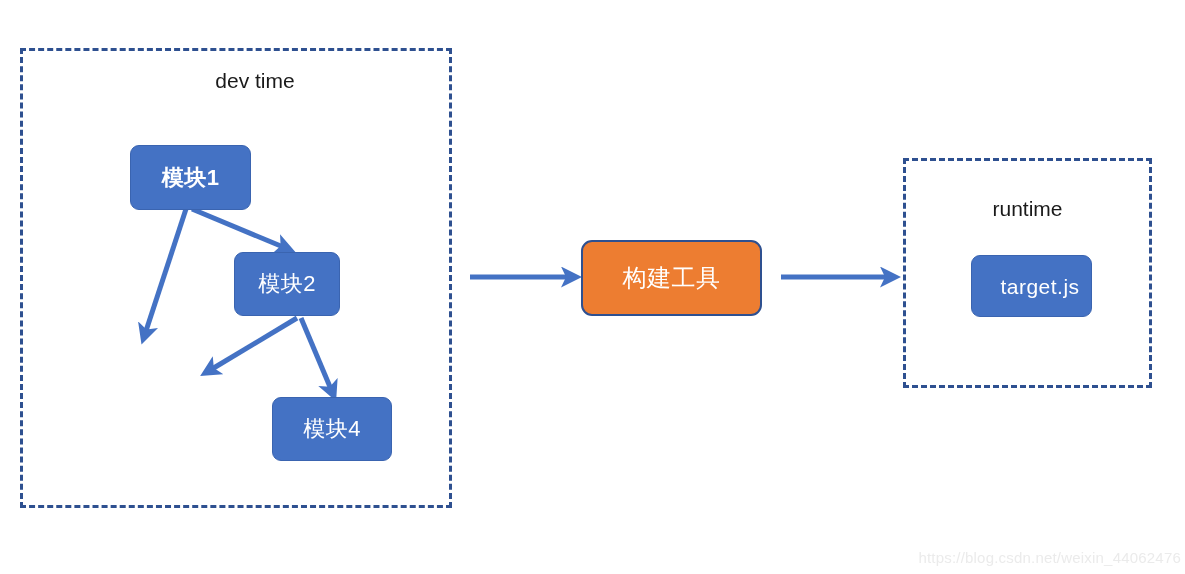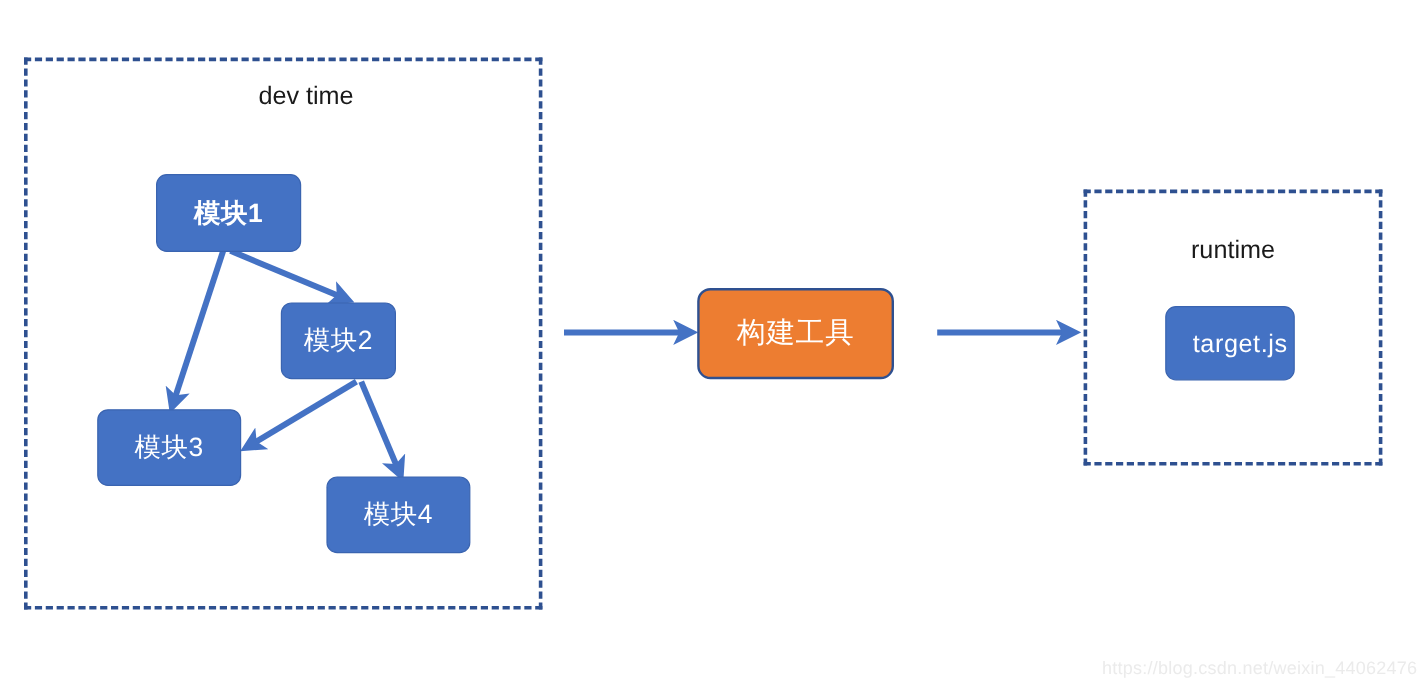--- a/index.html
+++ b/index.html
@@ -115,25 +115,24 @@
       <line x1="470" y1="277" x2="574" y2="277" stroke="#4472C4" stroke-width="5" marker-end="url(#arrowhead)"></line>
     </g>
 
     <g>
       <line x1="781" y1="277" x2="893" y2="277" stroke="#4472C4" stroke-width="5" marker-end="url(#arrowhead)"></line>
     </g>
   </svg>
 
   <div class="node node-module" style="left:130px; top:145px; width:121px; height:65px;font-weight:bold;">模块1</div>
 
-  <div class="node node-module" style="left:234px; top:252px; width:96px; height:64px;">模块2</div>
+  <div class="node node-module" style="left:234px; top:252px; width:106px; height:64px;">模块2</div>
 
-  <div class="node node-module" style="left:81px; top:341px; width:120px; height:64px;">模块3</div>
 
   <div class="node node-module" style="left:272px; top:397px; width:120px; height:64px;">模块4</div>
 
-  <div class="node node-tool" style="left:581px; top:240px; width:164px; height:76px;">构建工具</div>
+  <div class="node node-tool" style="left:581px; top:240px; width:181px; height:76px;">构建工具</div>
 
-  <div class="node node-target" style="left:971px; top:255px; width:108px; height:62px;padding-left:17px;">target.js</div>
+  <div class="node node-target" style="left:971px; top:255px; width:121px; height:62px;padding-left:17px;">target.js</div>
 
   <div class="watermark">https://blog.csdn.net/weixin_44062476</div>
 
 </div>
 
 </body></html>

